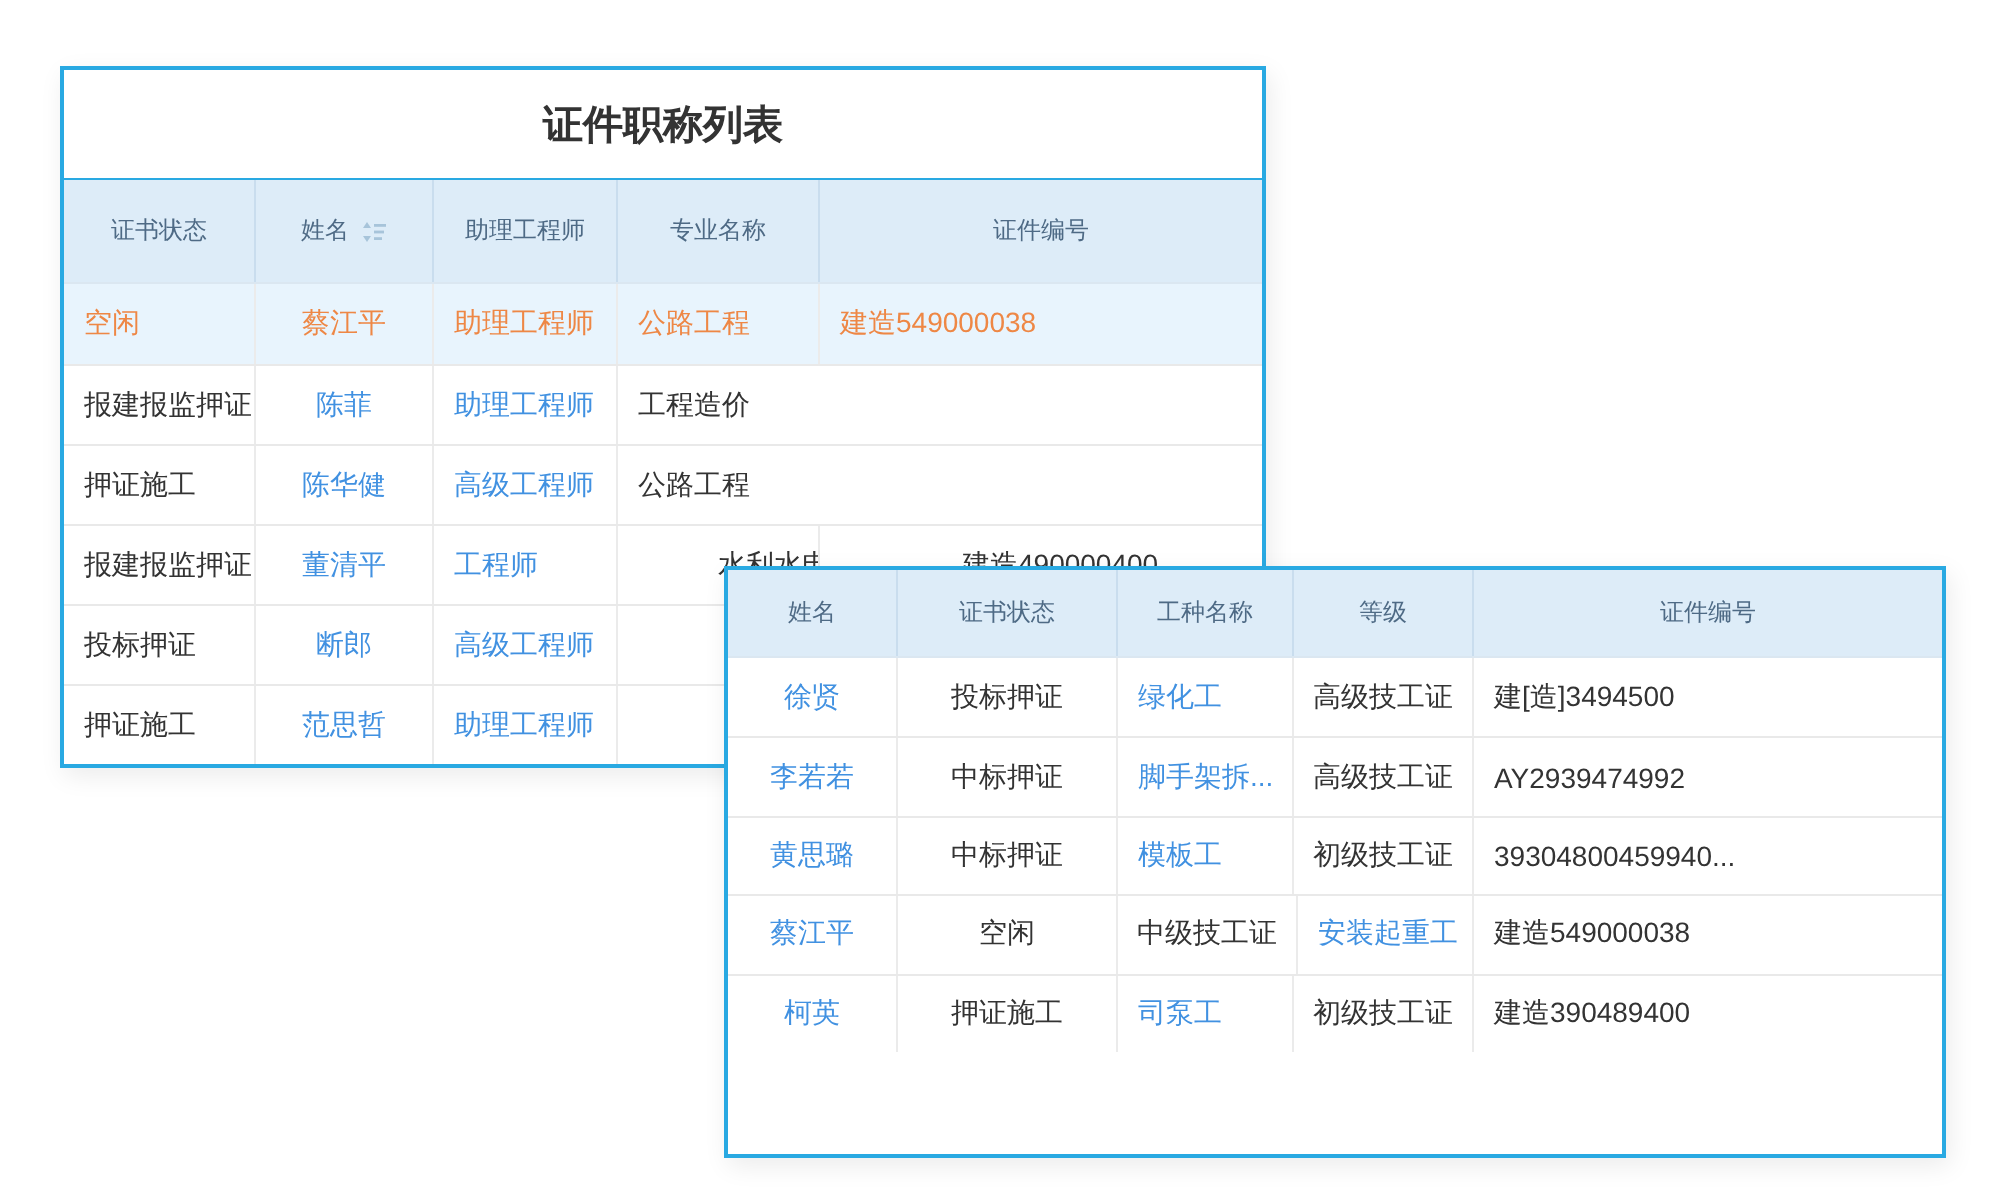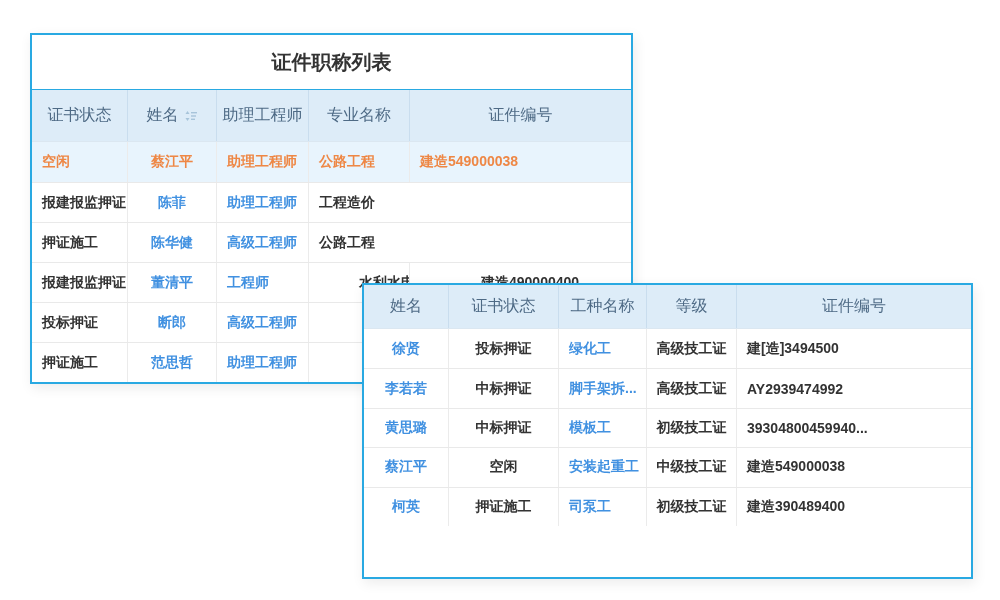--- a/index.html
+++ b/index.html
@@ -18,32 +18,32 @@
   .card-title{
     display:flex;align-items:center;justify-content:center;
     font-size:20px;font-weight:bold;color:#333;
     border-bottom:1px solid var(--accent,#29a9e2);
     background:#fff;
   }
   #table1 .card-title{height:54px;}
   #table2 .card-title{height:50px;}
   .thead{
     display:flex;background:var(--headerBg,#ddecf8);
-    color:var(--headerFg,#4e6a85);font-size:16px;
+    color:var(--headerFg,#4e6a85);font-size:12px;
     border-bottom:1px solid #dbe7f1;box-sizing:border-box;
   }
   #table1 .thead{height:52px;}
   #table2 .thead{height:44px;}
   .th{
     display:flex;align-items:center;justify-content:center;
     box-sizing:border-box;border-right:1px solid #c9ddee;
     white-space:nowrap;overflow:hidden;
   }
   .th:last-child{border-right:none;}
-  .trow{display:flex;font-size:14px;color:#333;box-sizing:border-box;font-weight:bold;}
+  .trow{display:flex;font-size:14px;color:#333;box-sizing:border-box;}
   .trow + .trow{border-top:1px solid #e9e9e9;}
   #table1 .trow{height:40px;}
   #table2 .trow{height:39.4px;}
   .td{
     display:flex;align-items:center;box-sizing:border-box;
     border-right:1px solid #ebebeb;padding:0 10px;
     white-space:nowrap;overflow:hidden;
   }
   .td:last-child{border-right:none;}
   .ac{justify-content:center;}
@@ -167,22 +167,22 @@
     <div class="td c1 ac blue">黄思璐</div>
     <div class="td c2 ac">中标押证</div>
     <div class="td c3 blue">模板工</div>
     <div class="td c4 ac">初级技工证</div>
     <div class="td c5">39304800459940...</div>
   </div>
 
   <div class="trow">
     <div class="td c1 ac blue">蔡江平</div>
     <div class="td c2 ac">空闲</div>
+    <div class="td c4 ac">中级技工证</div>
     <div class="td c3 blue">安装起重工</div>
-    <div class="td c4 ac">中级技工证</div>
     <div class="td c5">建造549000038</div>
   </div>
 
   <div class="trow">
     <div class="td c1 ac blue">柯英</div>
     <div class="td c2 ac">押证施工</div>
     <div class="td c3 blue">司泵工</div>
     <div class="td c4 ac">初级技工证</div>
     <div class="td c5">建造390489400</div>
   </div>

